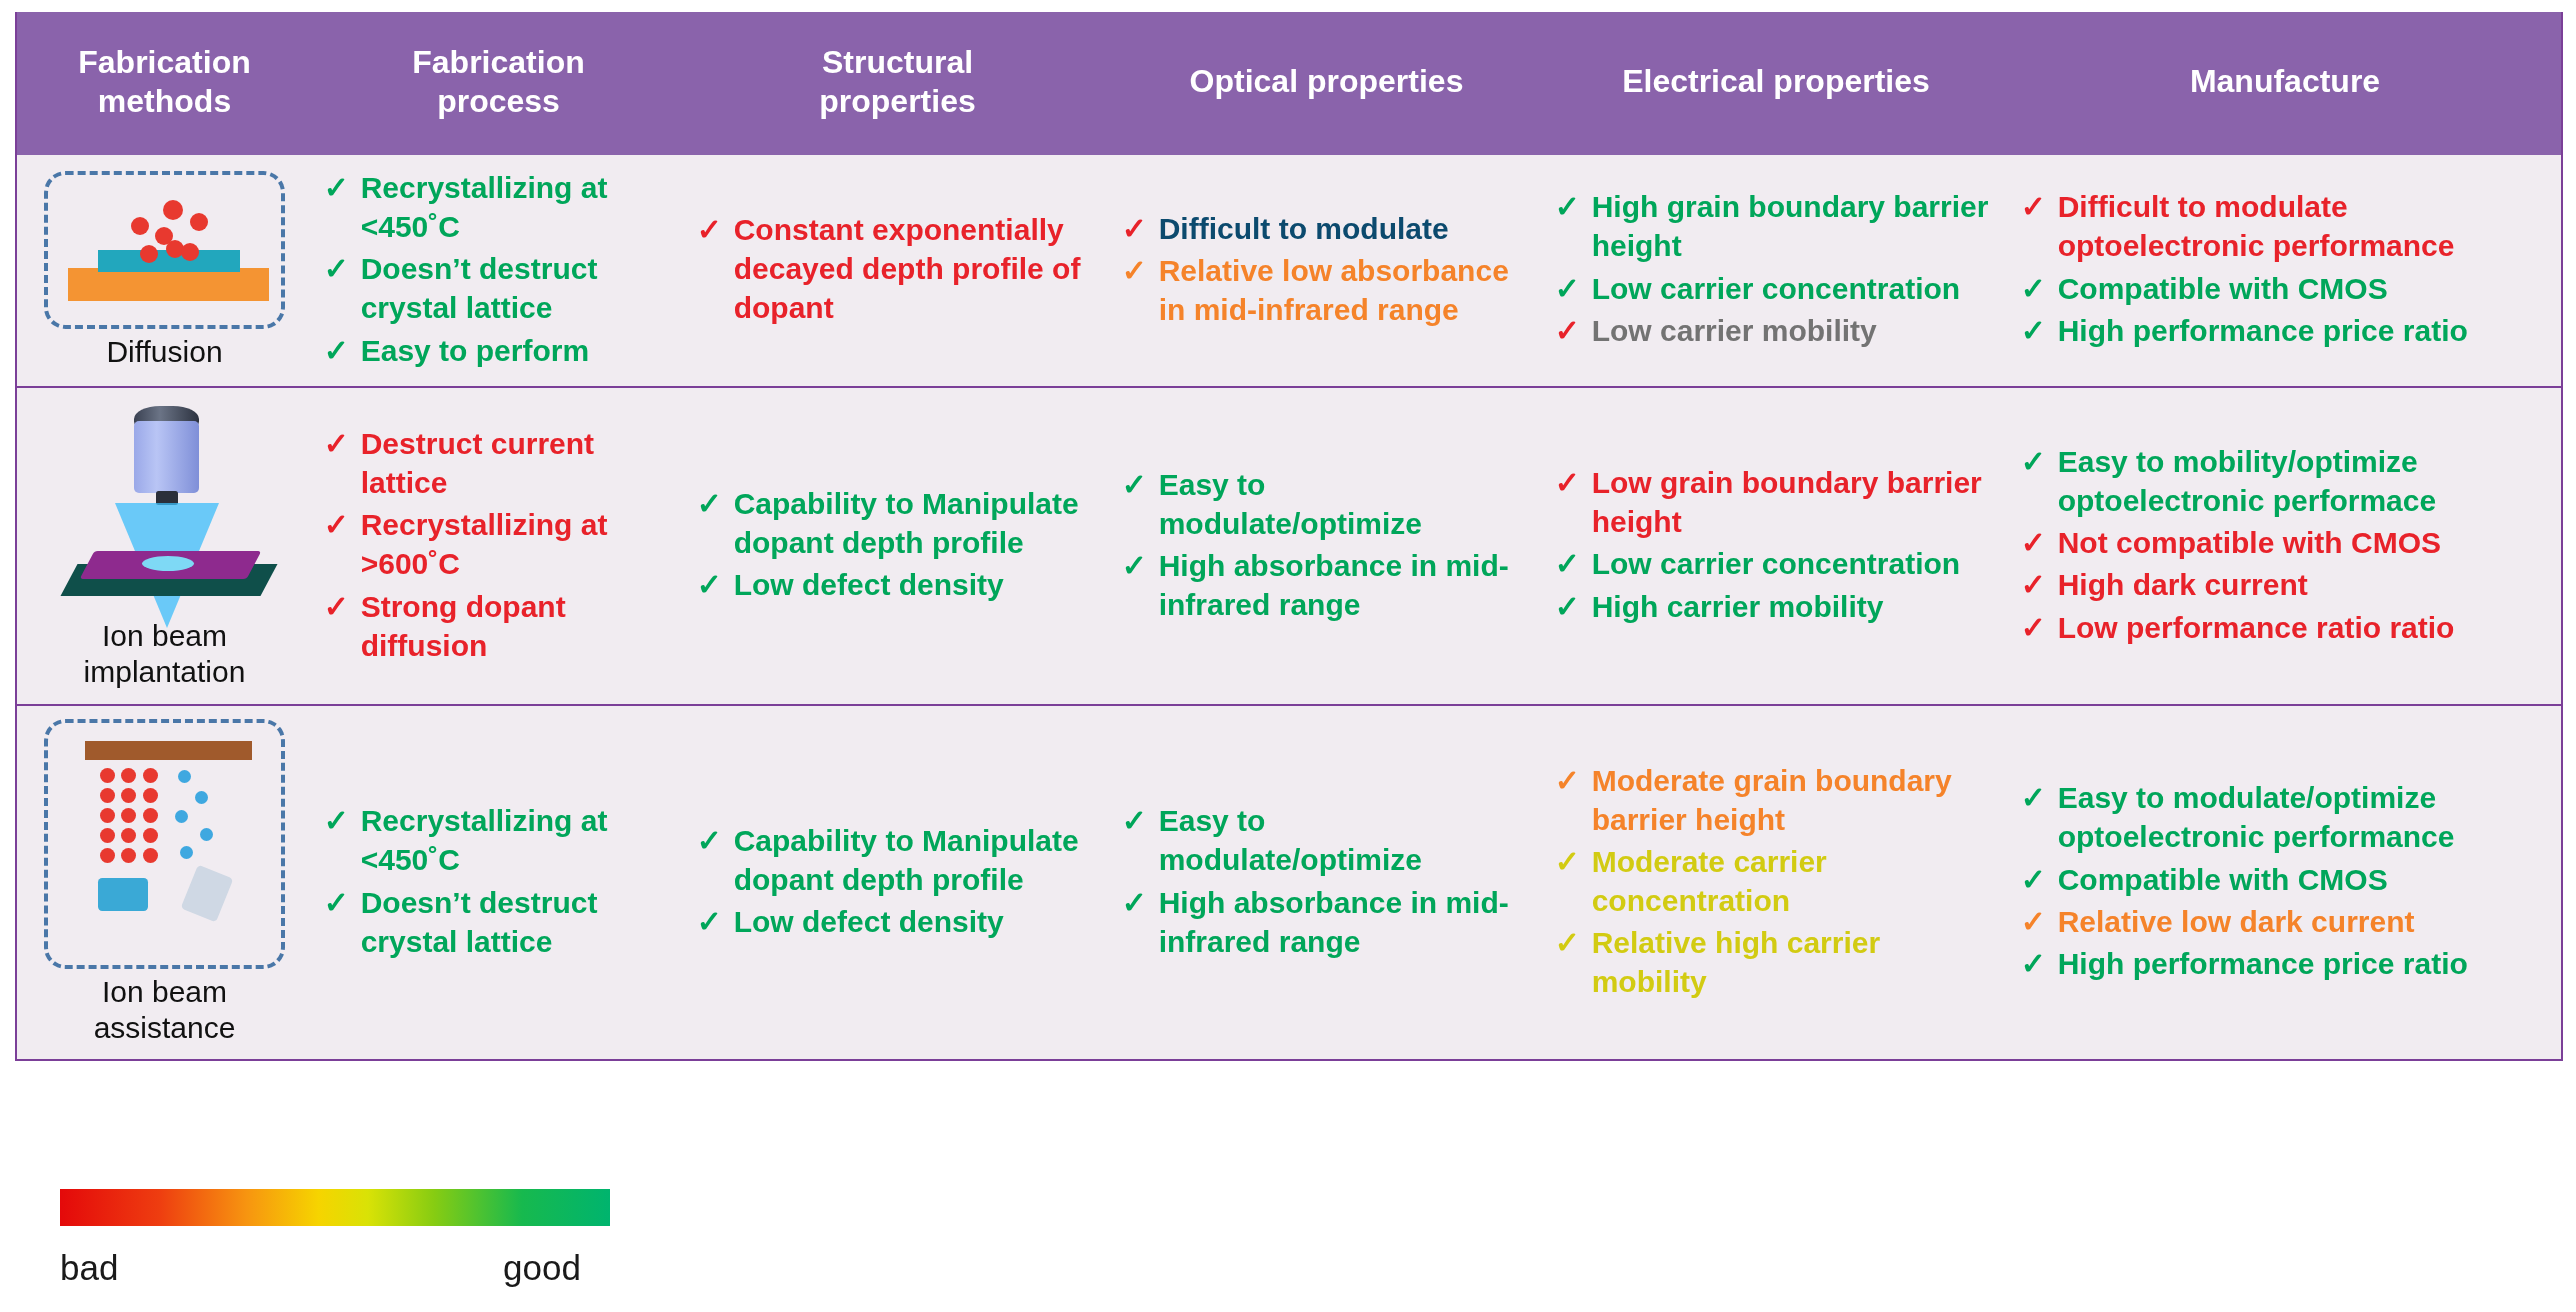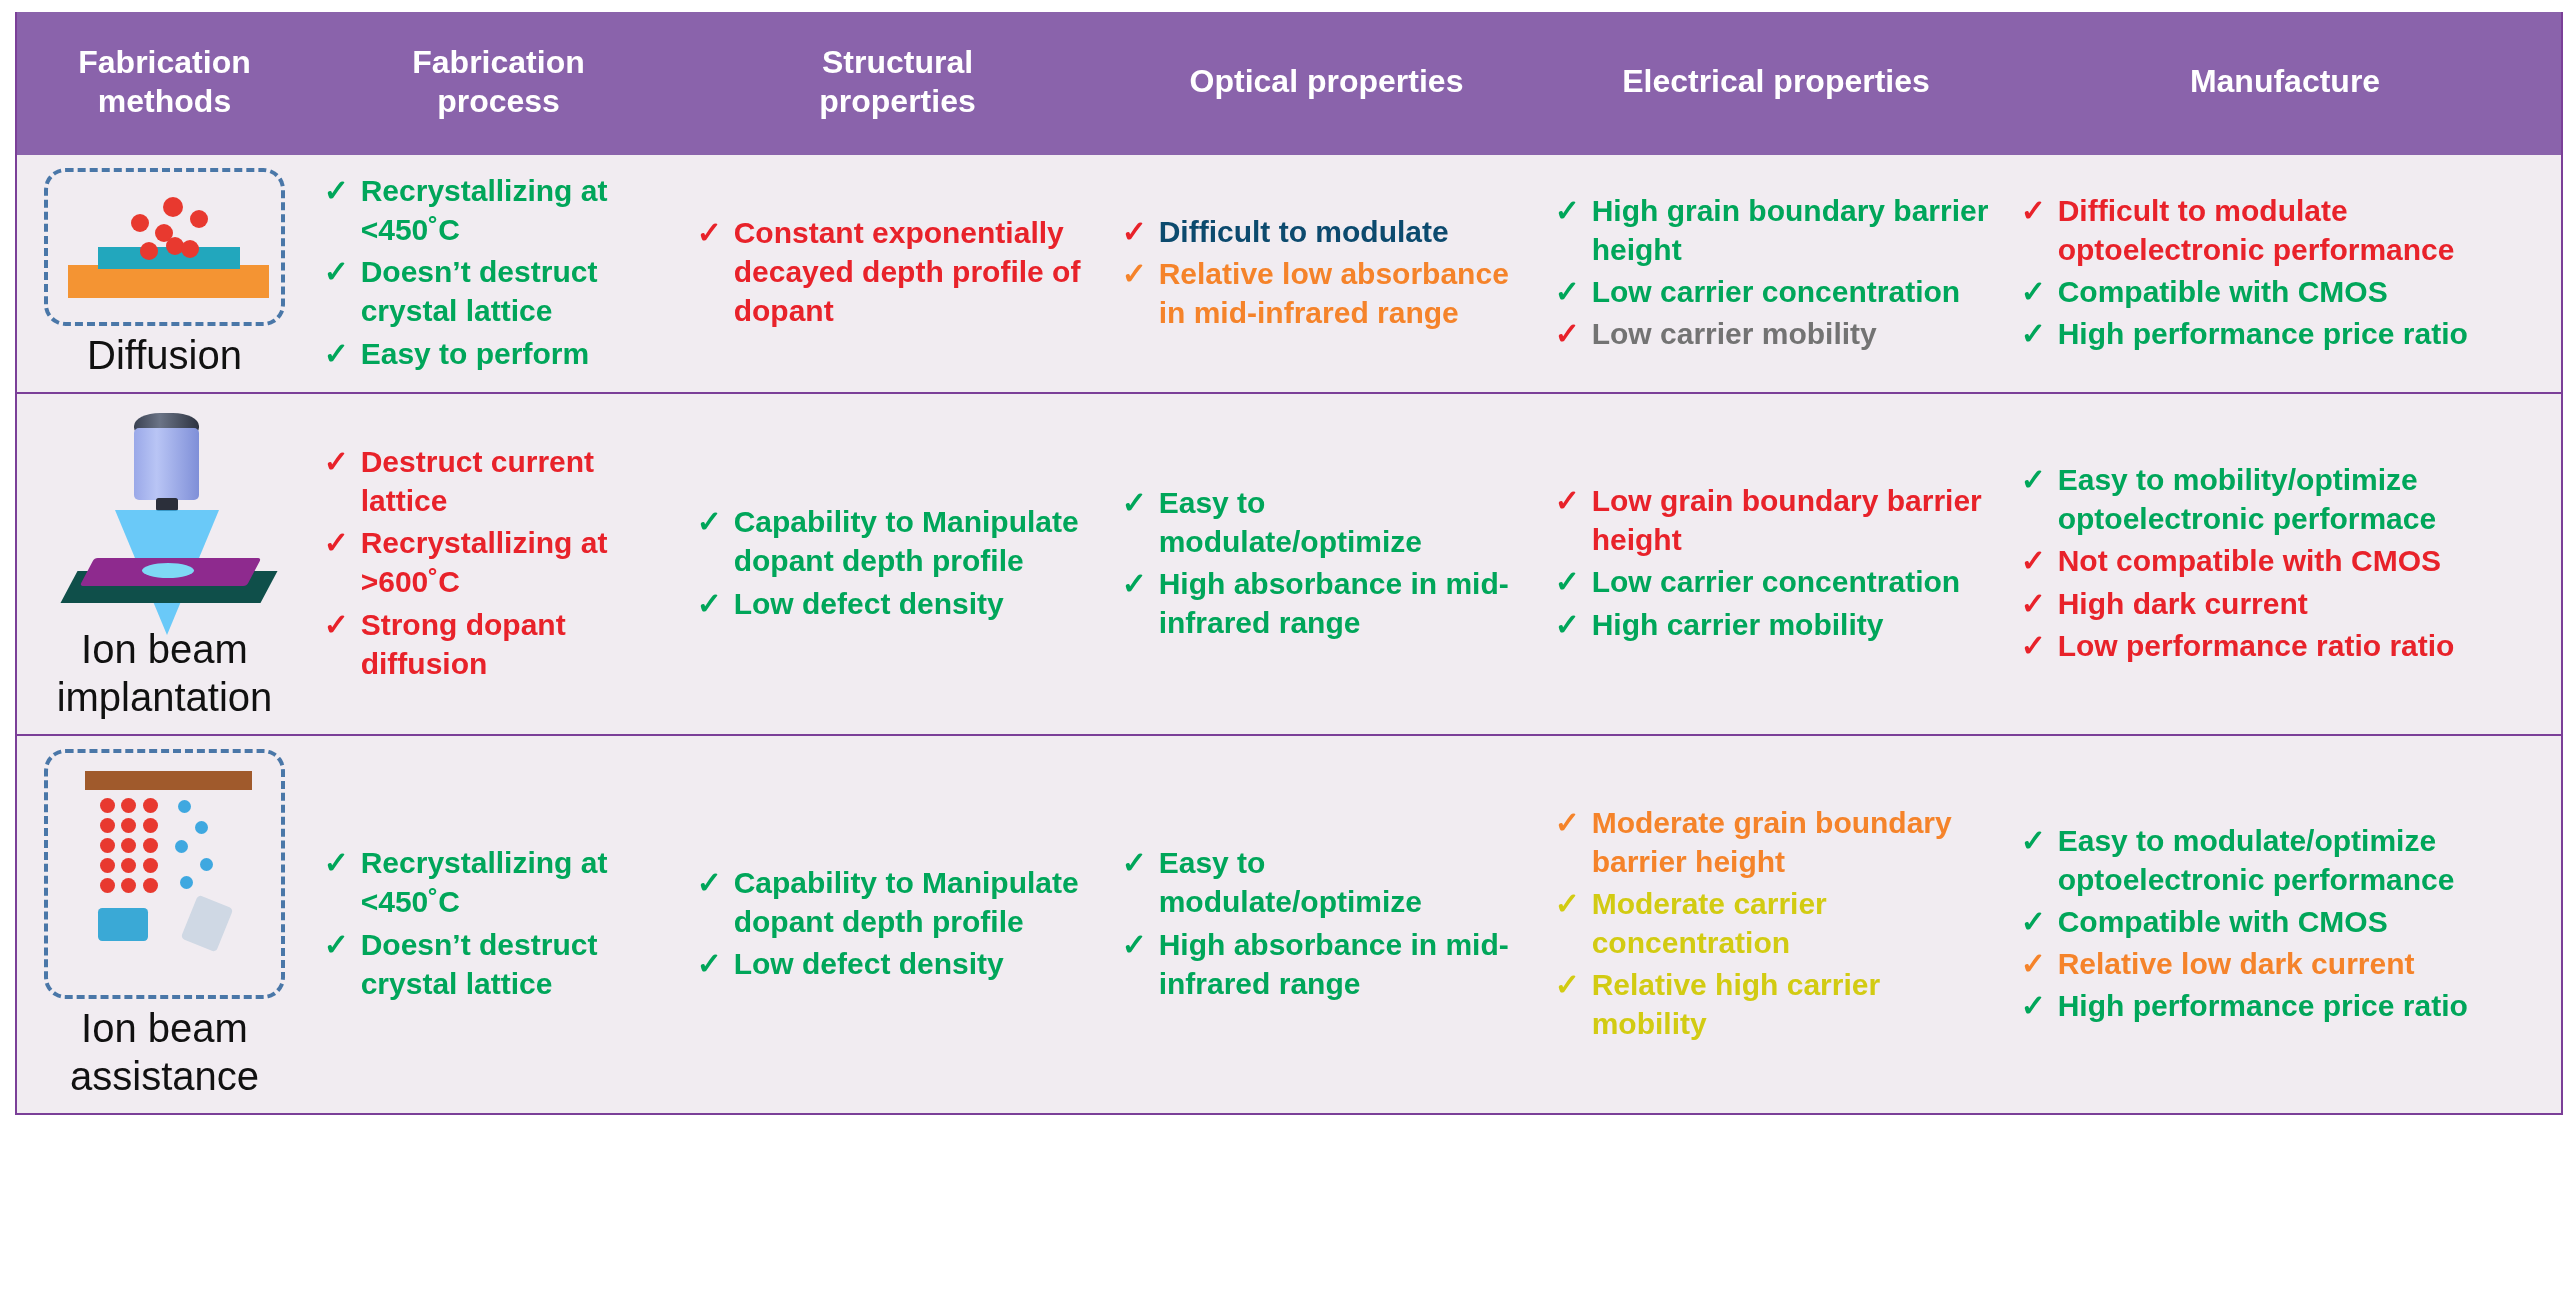--- a/index.html
+++ b/index.html
@@ -74,21 +74,21 @@
   .method-icon-wrap.dashed {
     border: 4.2px dashed #4a77a8;
     border-radius: 21.6px;
     width: 241px;
     height: 158px;
   }
   .method-icon-wrap.dashed.tall { height: 250px; }
   .method-icon-wrap.plain { height: 212px; border: none; }
   .method-label {
     display: block;
-    font-size: 40px;
+    font-size: 30px;
     color: #111111;
     line-height: 1.2;
     margin-top: 5px;
   }
 
   
   .ico { position: absolute; }
   .slab-orange { background: #f49433; }
   .slab-teal   { background: #22a7bd; }
   .dot-red     { background: #e8392f; border-radius: 50%; }
@@ -501,15 +501,22 @@
               <span class="tick" style="color:#00a65a">✓</span>
               <span class="txt" style="color:#00a65a">High performance price ratio</span>
             </li>
           </ul>
         </td>
       </tr>
 
     </tbody>
   </table>
 
+  <div class="legend">
+    <div class="legend-bar"></div>
+    <div class="legend-labels">
+      <span class="lab bad">bad</span>
+      <span class="lab good">good</span>
+    </div>
+  </div>
 
 </div>
 
 
 </body></html>

